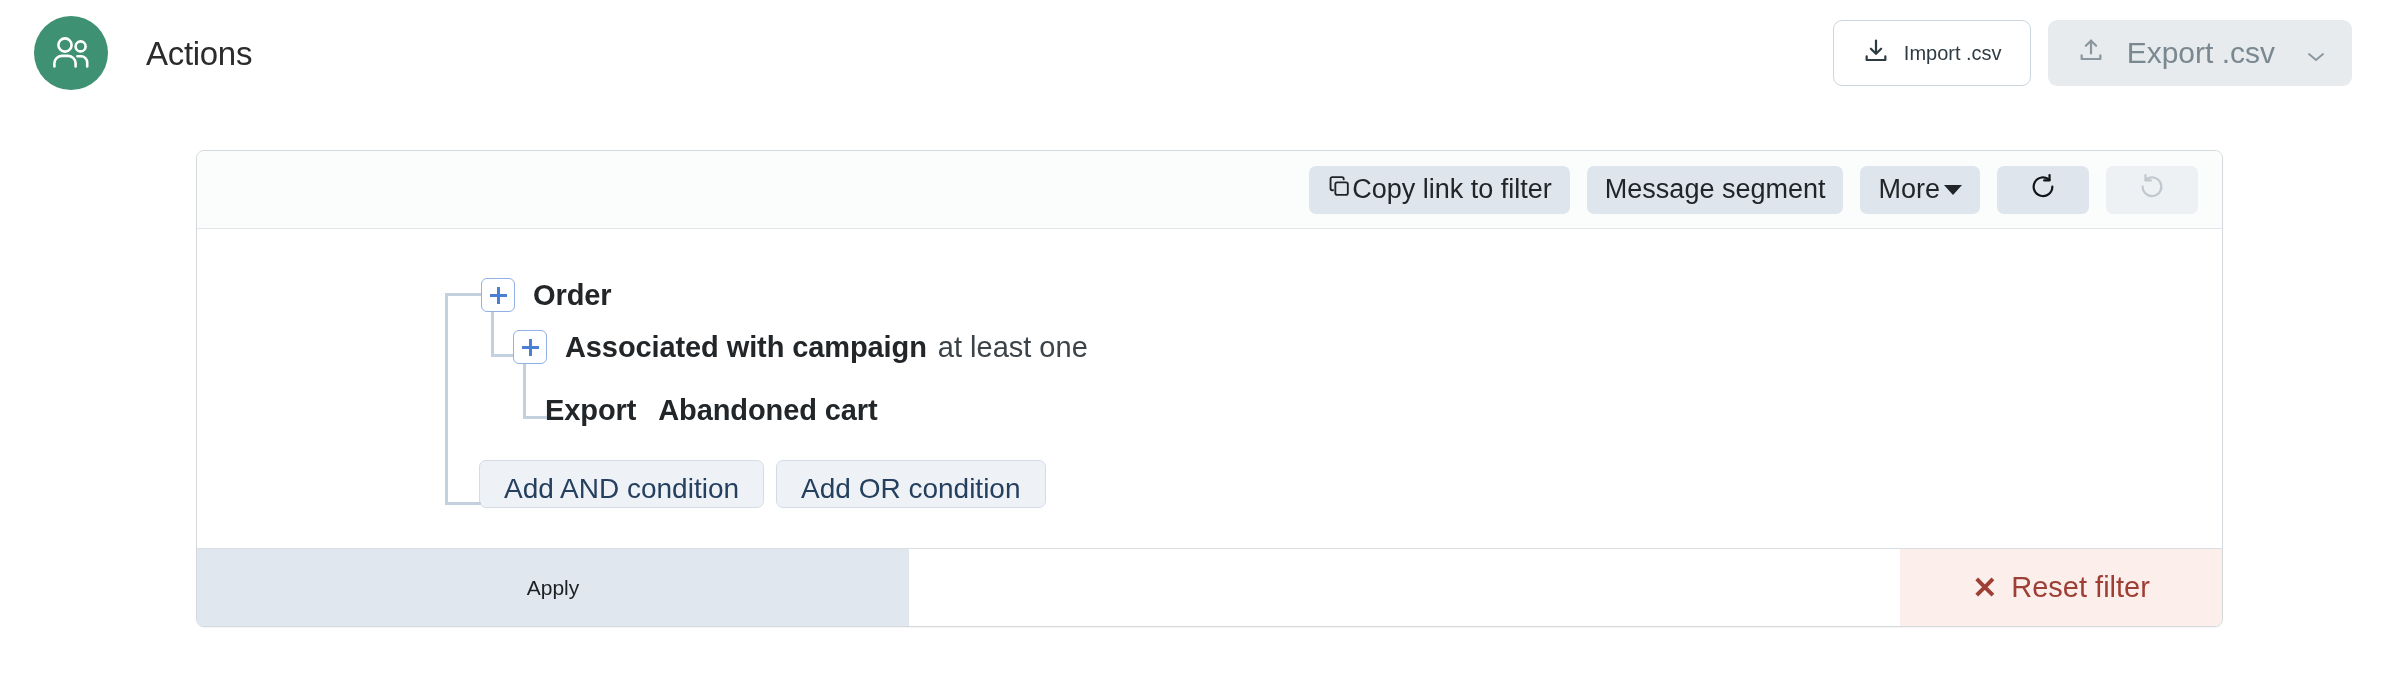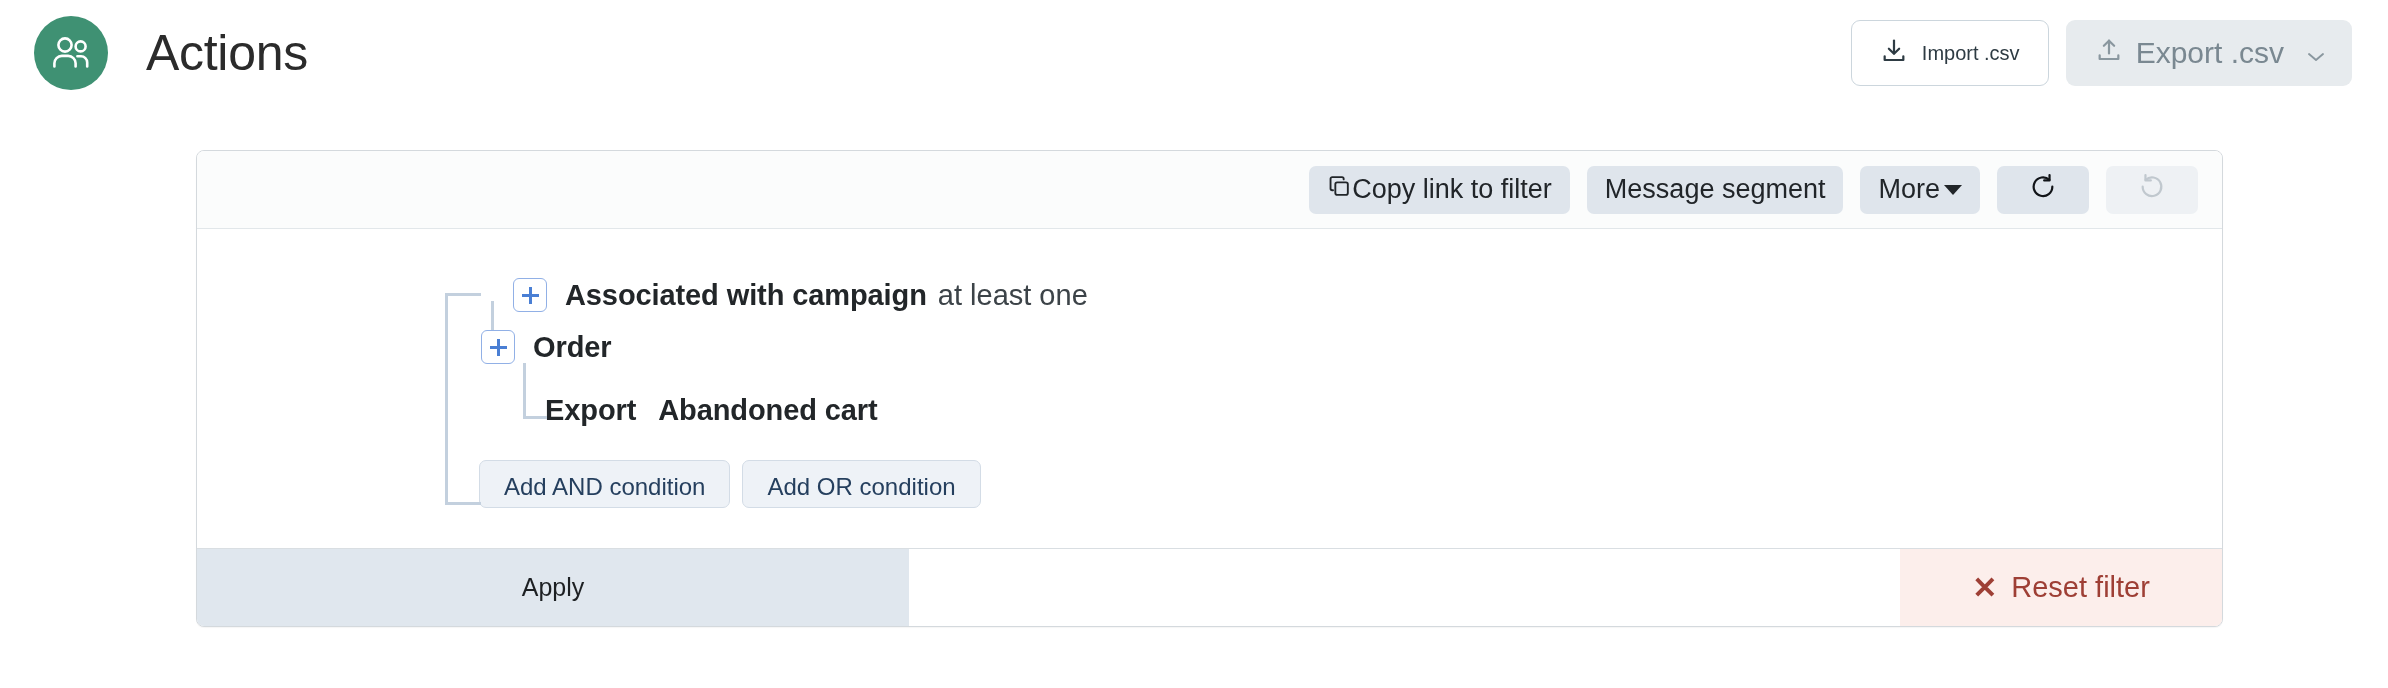--- a/index.html
+++ b/index.html
@@ -26,21 +26,21 @@
     border-radius: 50%;
     background: #3f9173;
     display: flex;
     align-items: center;
     justify-content: center;
     flex: 0 0 auto;
   }
   .avatar-circle svg { display: block; }
 
   .page-title {
-    font-size: 50px;
+    font-size: 33px;
     font-weight: 400;
     color: #2b2b2b;
     margin-left: 38px;
     letter-spacing: -0.3px;
     line-height: 1;
   }
 
   .header-actions {
     margin-left: auto;
     display: flex;
@@ -58,21 +58,21 @@
     border-radius: 9px;
     background: #ffffff;
     font-size: 20px;
     color: #2e3b43;
     white-space: nowrap;
     cursor: pointer;
   }
   .btn-export {
     display: flex;
     align-items: center;
-    gap: 13px;
+    gap: 22px;
     height: 66px;
     padding: 0 24px 0 28px;
     border: 1px solid transparent;
     border-radius: 9px;
     background: #e7ebee;
     font-size: 30px;
     color: #7a8891;
     white-space: nowrap;
     cursor: pointer;
   }
@@ -194,21 +194,21 @@
   }
   .f-gap { margin-left: 22px; }
 
   .cond-btn {
     height: 48px;
     padding: 12px 24px;
     border: 1px solid #d3dce6;
     border-radius: 7px;
     background: #eef2f7;
     font-family: "Liberation Sans", sans-serif;
-    font-size: 24px;
+    font-size: 28px;
     color: #253f5e;
     white-space: nowrap;
     cursor: pointer;
   }
 
   
   .tree-lines {
     position: absolute;
     inset: 0;
     pointer-events: none;
@@ -222,21 +222,21 @@
     display: flex;
     height: 78px;
     border-top: 1px solid #d9dee2;
   }
   .apply-zone {
     width: 712px;
     background: #e0e7ee;
     display: flex;
     align-items: center;
     justify-content: center;
-    font-size: 25px;
+    font-size: 21px;
     color: #1d2023;
     cursor: pointer;
   }
   .footer-spacer { flex: 1; background: #ffffff; }
   .reset-zone {
     width: 322px;
     background: #fceeeb;
     display: flex;
     align-items: center;
     justify-content: center;
@@ -354,31 +354,31 @@
         <div class="tl tl-h" style="left:248px; top:64px; width:36px;"></div>
         <div class="tl tl-h" style="left:248px; top:273px; width:36px;"></div>
 
         <div class="tl tl-v" style="left:294px; top:72px; height:56px;"></div>
         <div class="tl tl-h" style="left:294px; top:125px; width:24px;"></div>
 
         <div class="tl tl-v" style="left:326px; top:134px; height:56px;"></div>
         <div class="tl tl-h" style="left:326px; top:187px; width:24px;"></div>
       </div>
 
+      <div class="tree-row row-order">
+        <span class="plus-box"></span>
+        <span class="f-strong">Order</span>
+      </div>
+
       <div class="tree-row row-campaign">
         <span class="plus-box"></span>
         <span class="f-strong">Associated with campaign</span>
         <span class="f-normal">at least one</span>
       </div>
 
-      <div class="tree-row row-order">
-        <span class="plus-box"></span>
-        <span class="f-strong">Order</span>
-      </div>
-
       <div class="tree-row row-message">
         <span class="f-strong">Export</span>
         <span class="f-strong f-gap">Abandoned cart</span>
       </div>
 
       <div class="tree-row row-addbtns">
         <button class="cond-btn">Add AND condition</button>
         <button class="cond-btn">Add OR condition</button>
       </div>
 

